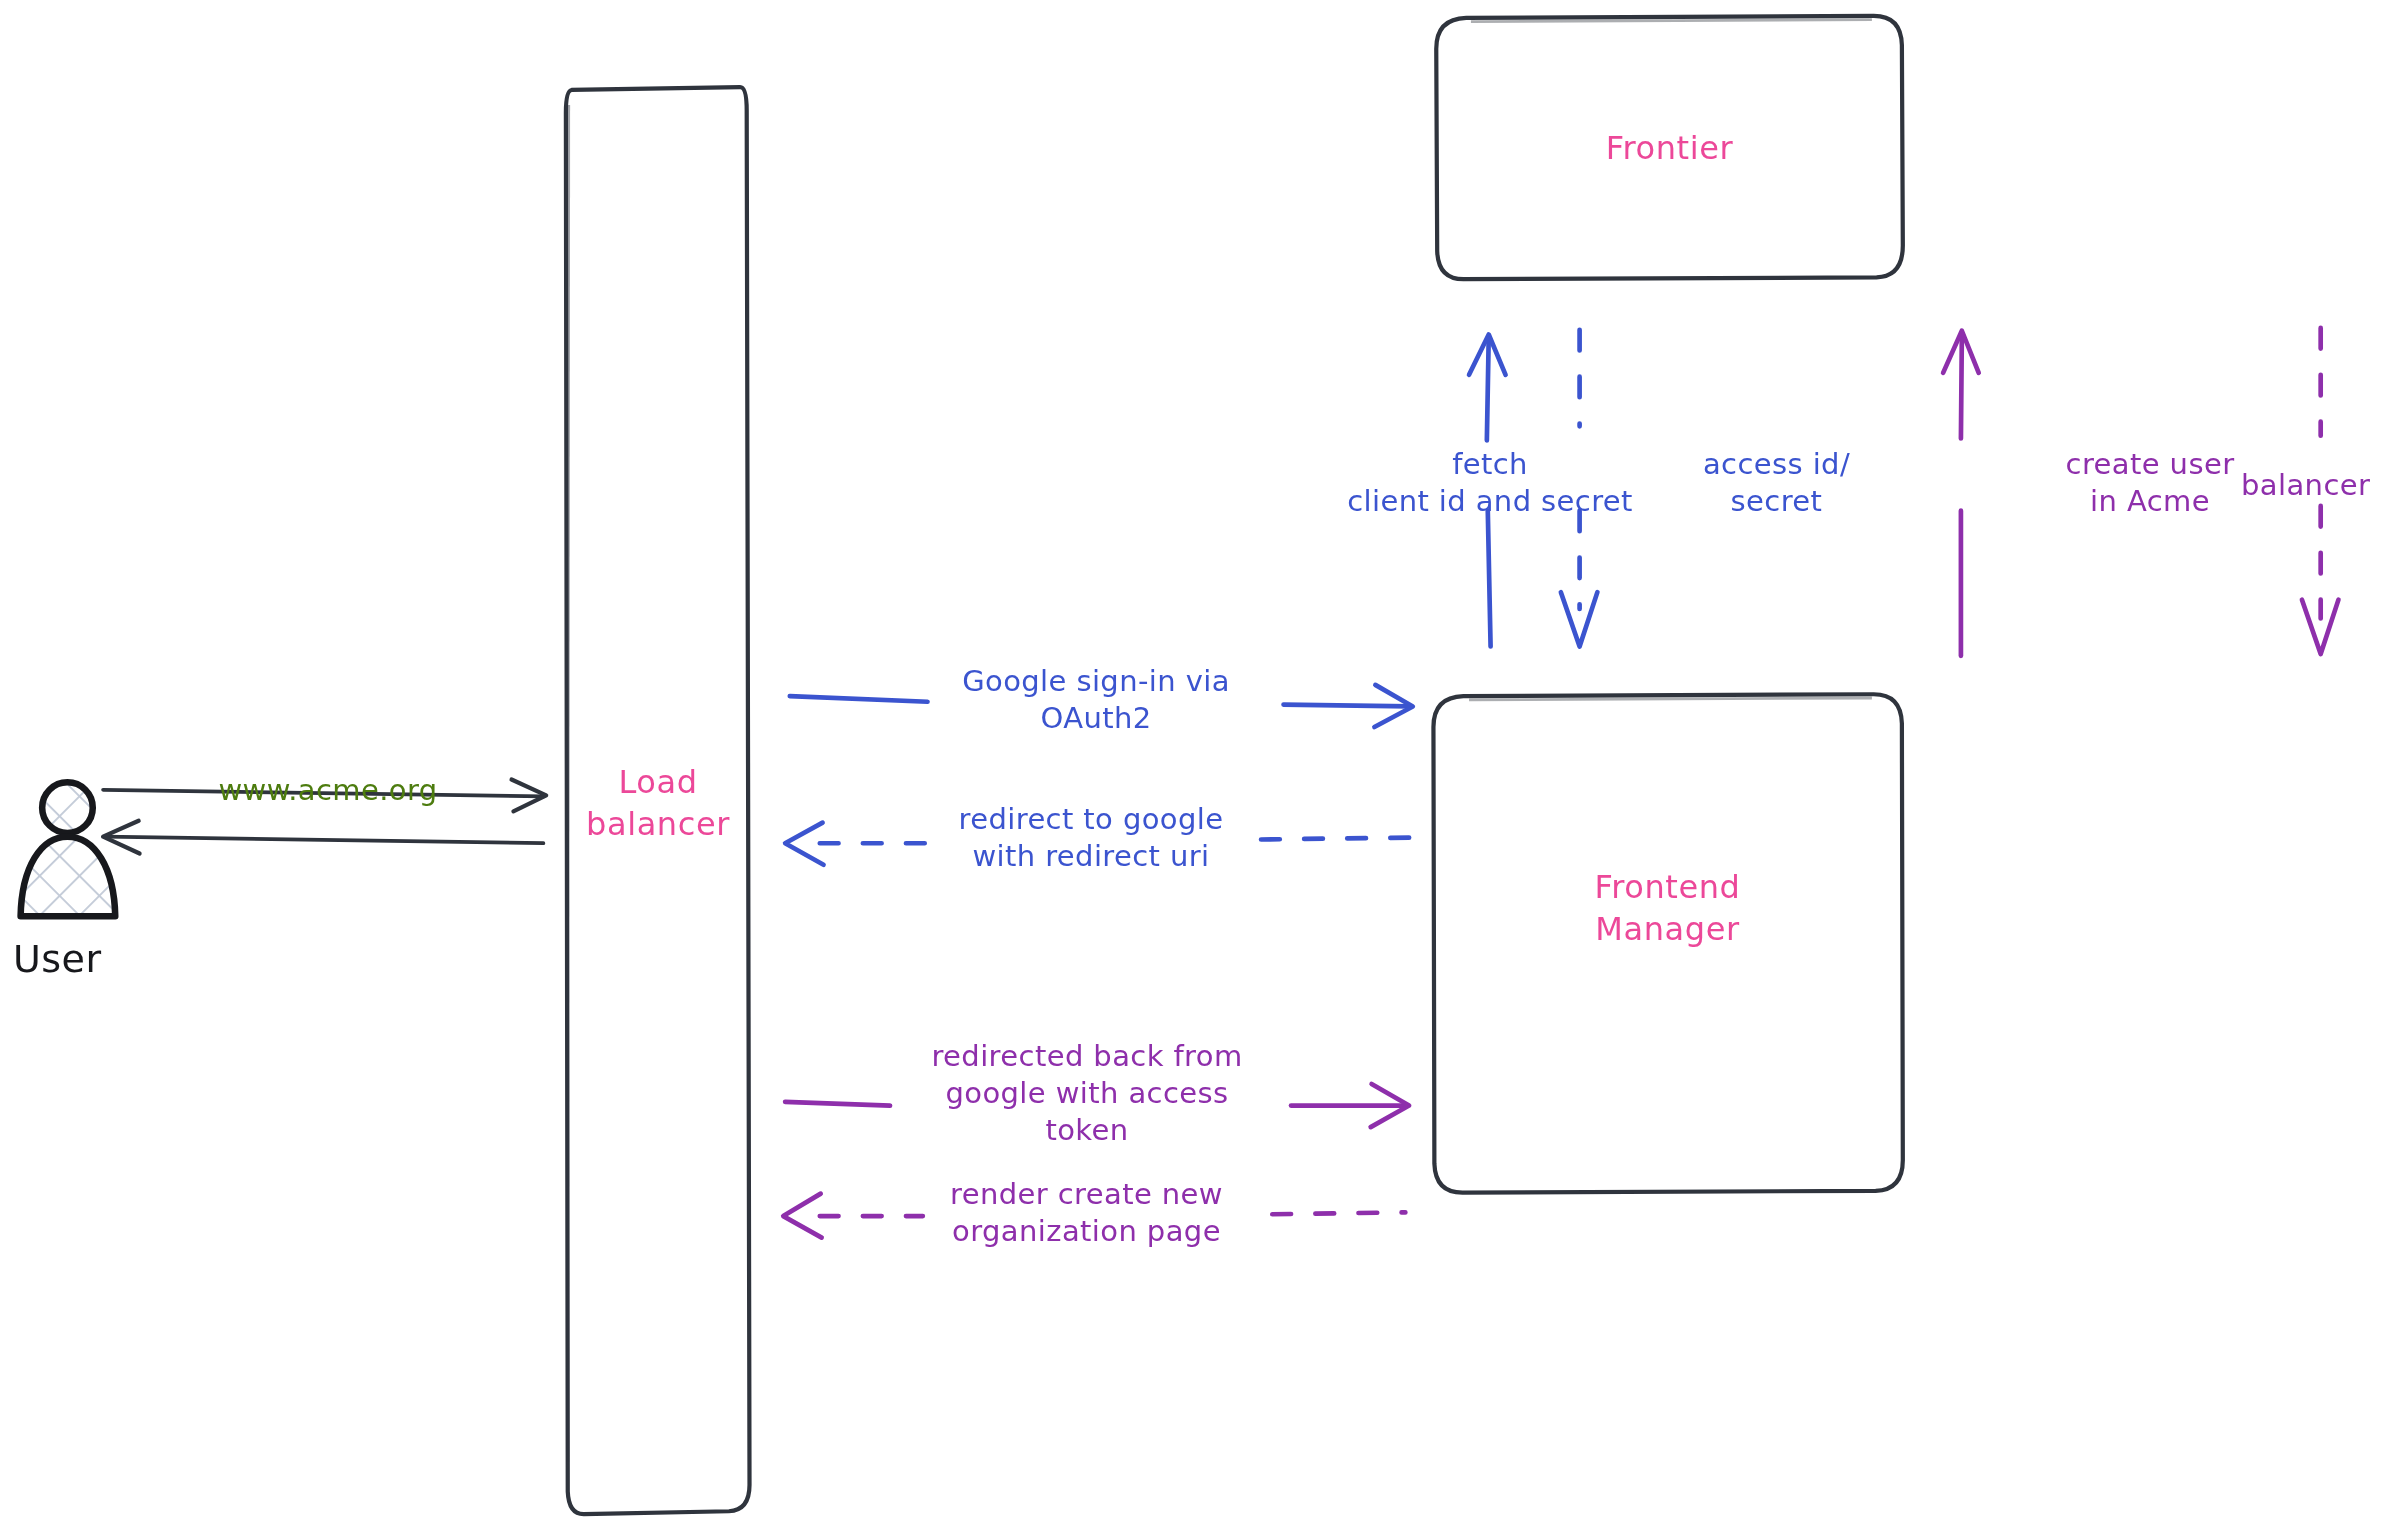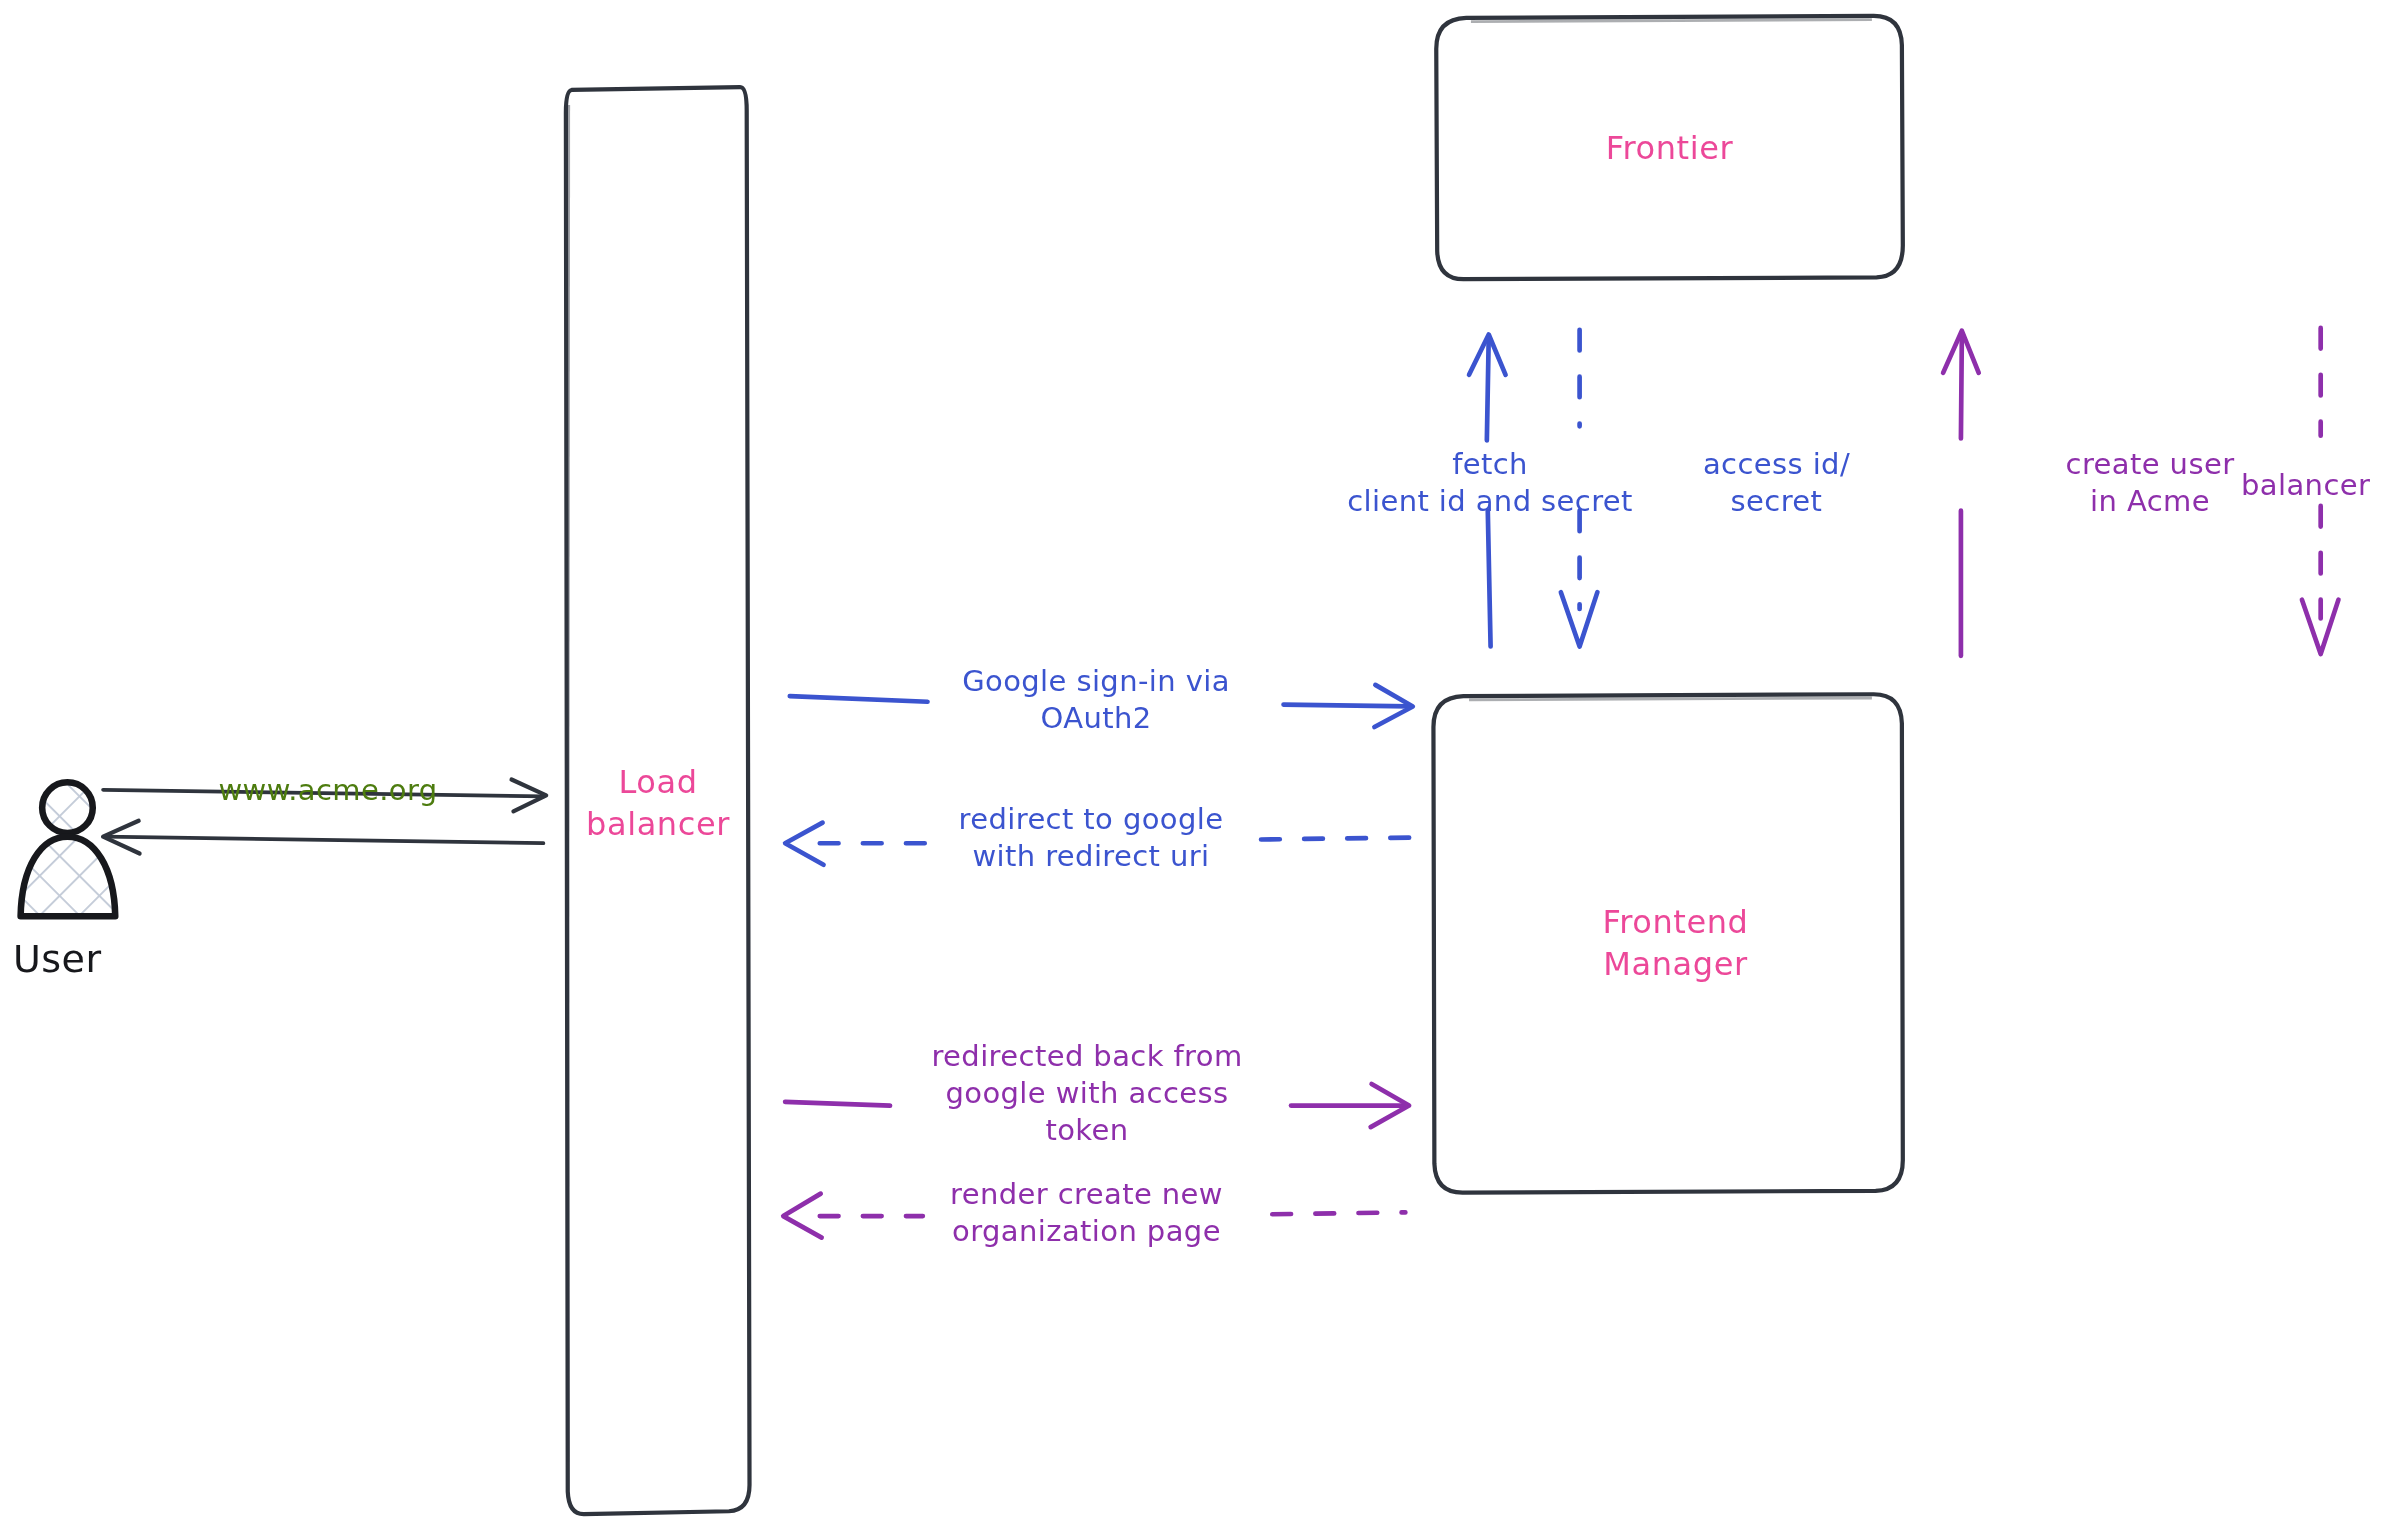--- a/index.html
+++ b/index.html
@@ -147,21 +147,21 @@
     </g>
   </svg>
 
   <div class="actor-caption" style="left:13px; top:937px;">User</div>
 
   <div class="node-label" style="left:566px; top:761px; width:184px;">Load
 balancer</div>
 
   <div class="node-label" style="left:1436px; top:127px; width:467px;">Frontier</div>
 
-  <div class="node-label" style="left:1433px; top:901px; width:469px;padding-left:8px;">Frontend
+  <div class="node-label" style="left:1433px; top:866px; width:469px;">Frontend
 Manager</div>
 
   <div class="edge-label dark" style="left:178px; top:772px; width:300px;">www.acme.org</div>
 
   <div class="edge-label blue" style="left:899px; top:651px; width:394px;margin-top:12px;">Google sign-in via
 OAuth2</div>
 
   <div class="edge-label blue" style="left:913px; top:801px; width:356px;">redirect to google
 with redirect uri</div>
 

